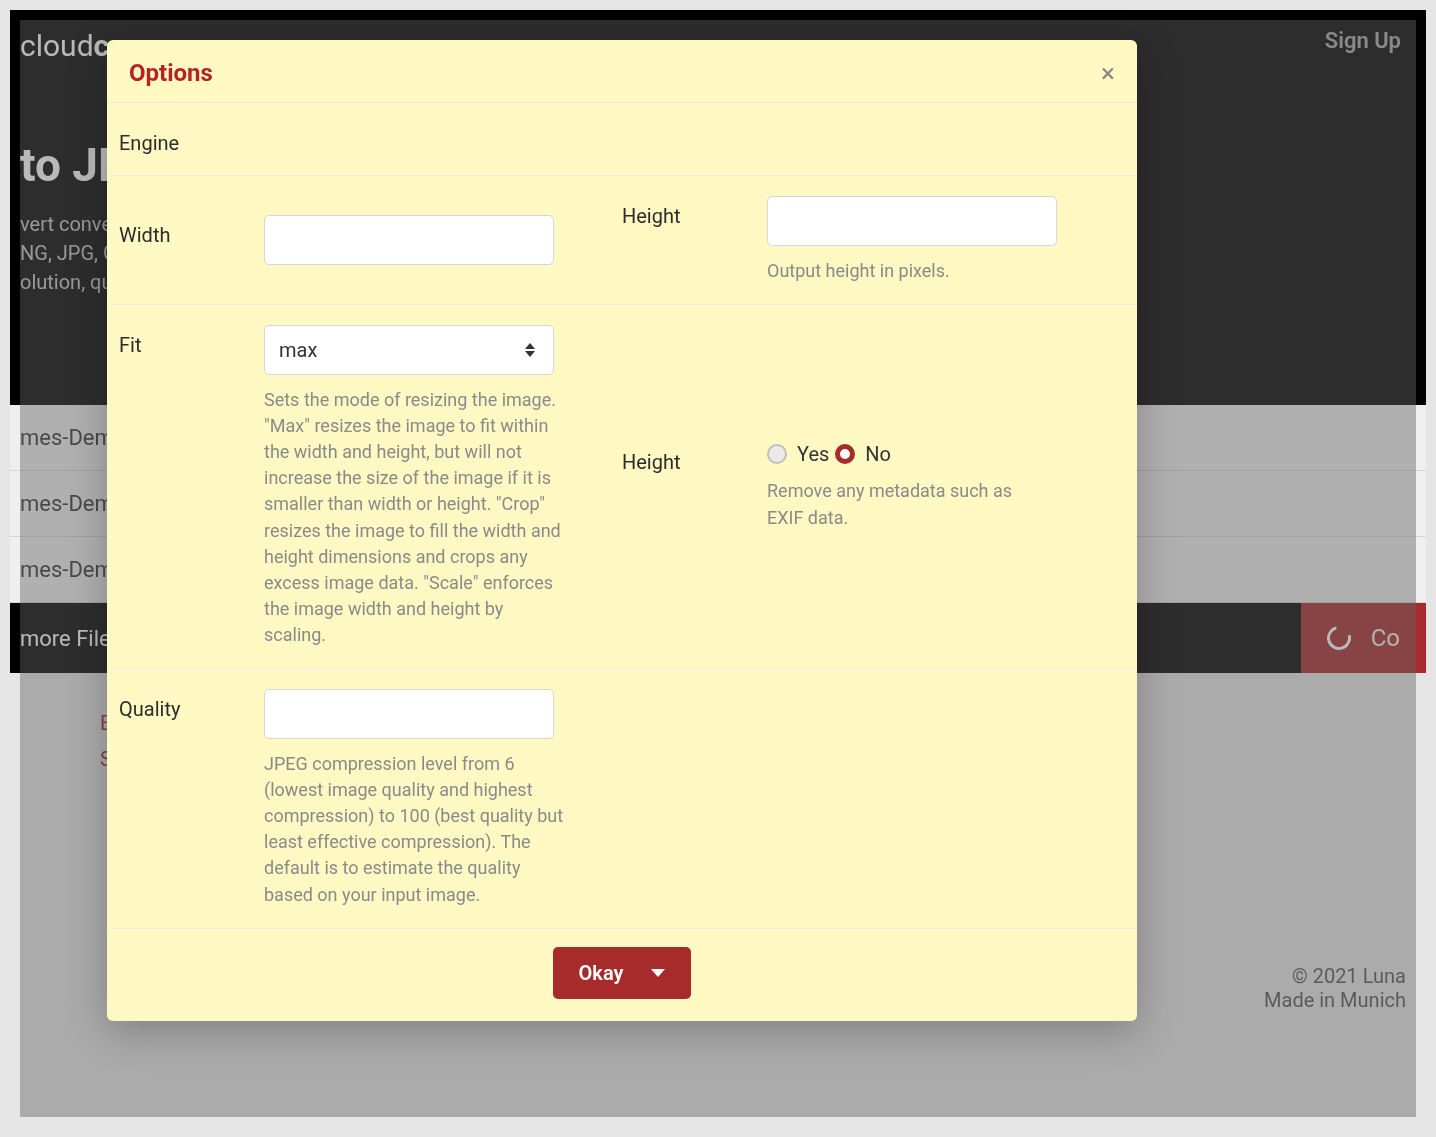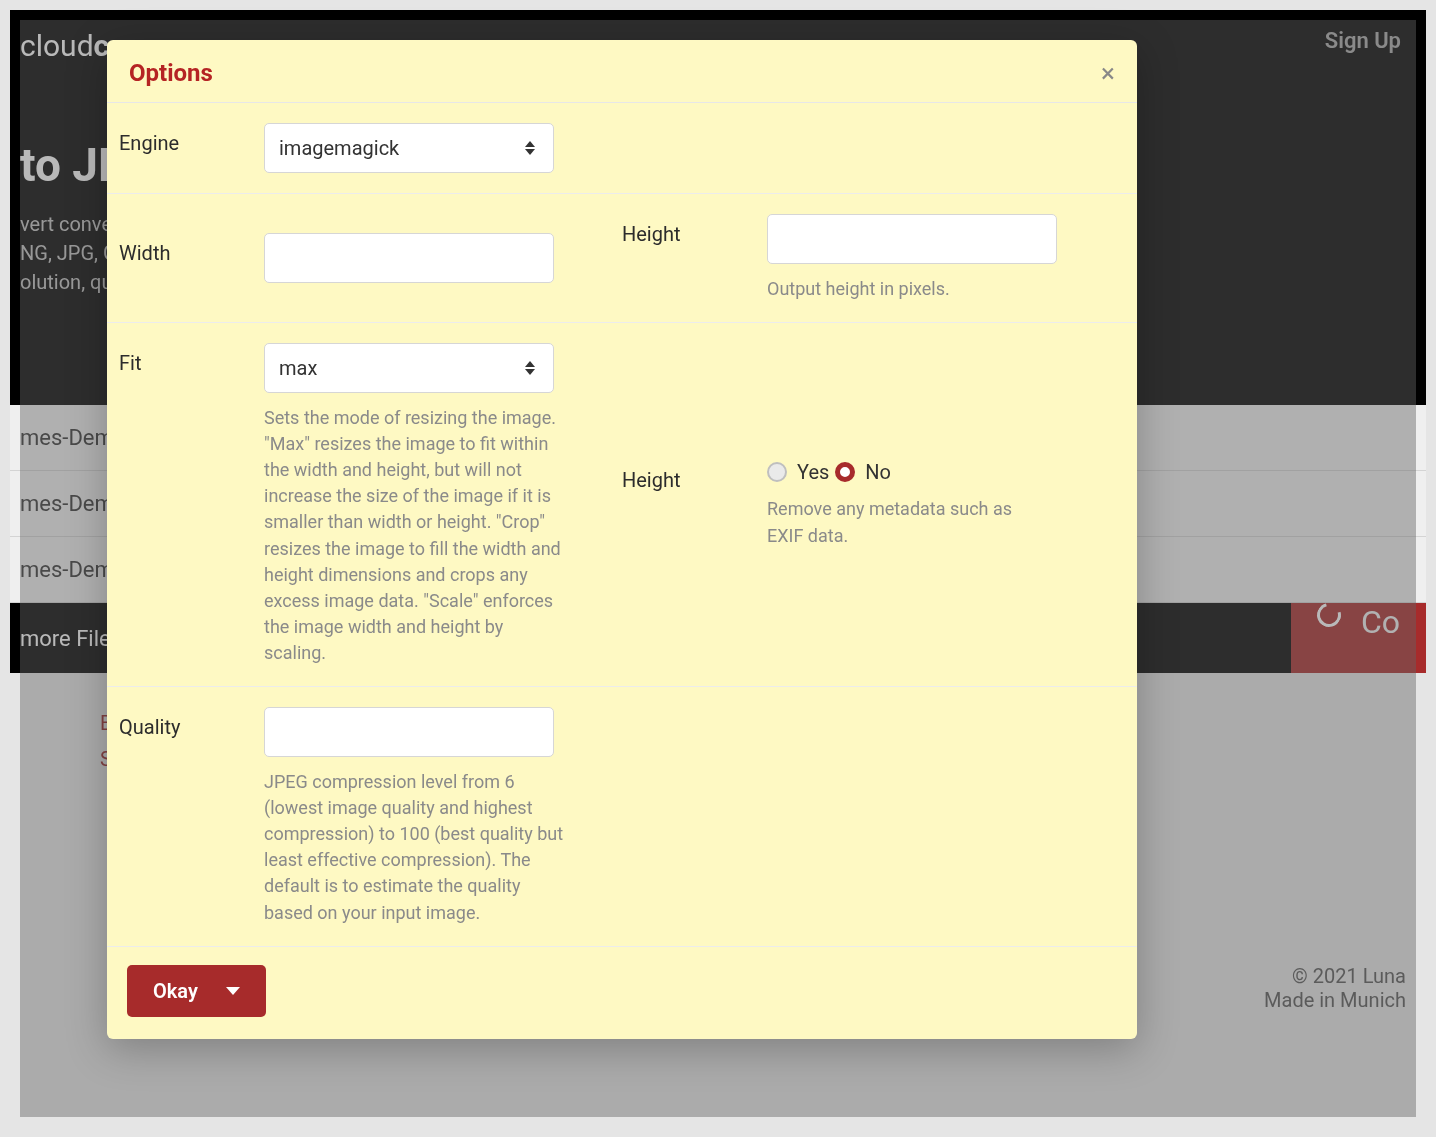--- a/index.html
+++ b/index.html
@@ -30,21 +30,21 @@
 
 .file-list { background: #efefef; }
 .file-row { border-bottom: 1px solid #d4d4d4; padding: 20px 0 20px 10px; font-size: 22px; color: #333; }
 .bg-actionbar {
   background: #000; color: #fff; display: flex; justify-content: space-between; align-items: center;
   height: 70px; padding-left: 10px;
 }
 .bg-more { font-size: 22px; color: #fff; }
 .bg-convert {
   background: #a72b2b; color: #f1f1f1; height: 70px; padding: 0 26px;
-  display: flex; gap: 20px; font-size: 32px;
+  display: flex; align-items: center; gap: 20px; font-size: 24px;
 }
 
 .footer { padding: 26px 90px 0 90px; display: flex; gap: 110px; color: #333; font-size: 20px; }
 .footer .col a { display: block; color: #9a2626; margin-top: 12px; text-decoration: none; }
 .footer-right { position: absolute; right: 20px; bottom: 115px; text-align: right; color: #555; font-size: 20px; }
 
 .backdrop {
   position: absolute; inset: 10px 10px 10px 10px;
   background: rgba(100,100,100,0.45);
   pointer-events: none;
@@ -92,21 +92,21 @@
 .help-text { color: #8a8a8a; font-size: 18px; margin-top: 12px; line-height: 1.45; max-width: 300px; }
 
 .radio-group { display: flex; flex-direction: row; gap: 6px; }
 .radio-row { display: flex; align-items: center; gap: 10px; font-size: 20px; color: #333; }
 .radio {
   width: 20px; height: 20px; border-radius: 50%; border: 2px solid #bfbfbf; background: #eaeaea;
 }
 .radio.selected { border: 5px solid #a72b2b; background: #fff; }
 
 .modal-footer {
-  display: flex; justify-content: flex-start;
+  display: flex; justify-content: center;
   padding: 18px 20px 22px 20px;
 }
 .okay-btn {
   background: #a72b2b; color: #fff; border-radius: 5px;
   height: 52px; padding: 0 26px;
   display: flex; align-items: center; gap: 28px;
   font-size: 20px; font-weight: 600;
 }
 .okay-btn .chev {
   width: 0; height: 0; border-left: 7px solid transparent; border-right: 7px solid transparent;
@@ -174,27 +174,20 @@
     <div class="modal-header">
       <span class="modal-title">Options</span>
       <span class="modal-close">×</span>
     </div>
 
     <div class="modal-body">
 
       <div class="section">
         <div class="field">
           <div class="field-label">Engine</div>
-          <div class="field-body">
-            <div class="select-wrap">
-              <span>imagemagick</span>
-              <span class="caret-up"></span>
-              <span class="caret-down"></span>
-            </div>
-          </div>
         </div>
         <div class="field"></div>
       </div>
 
       <div class="section">
         <div class="field">
           <div class="field-label">Width</div>
           <div class="field-body">
             <div class="text-input">
               <span></span>

